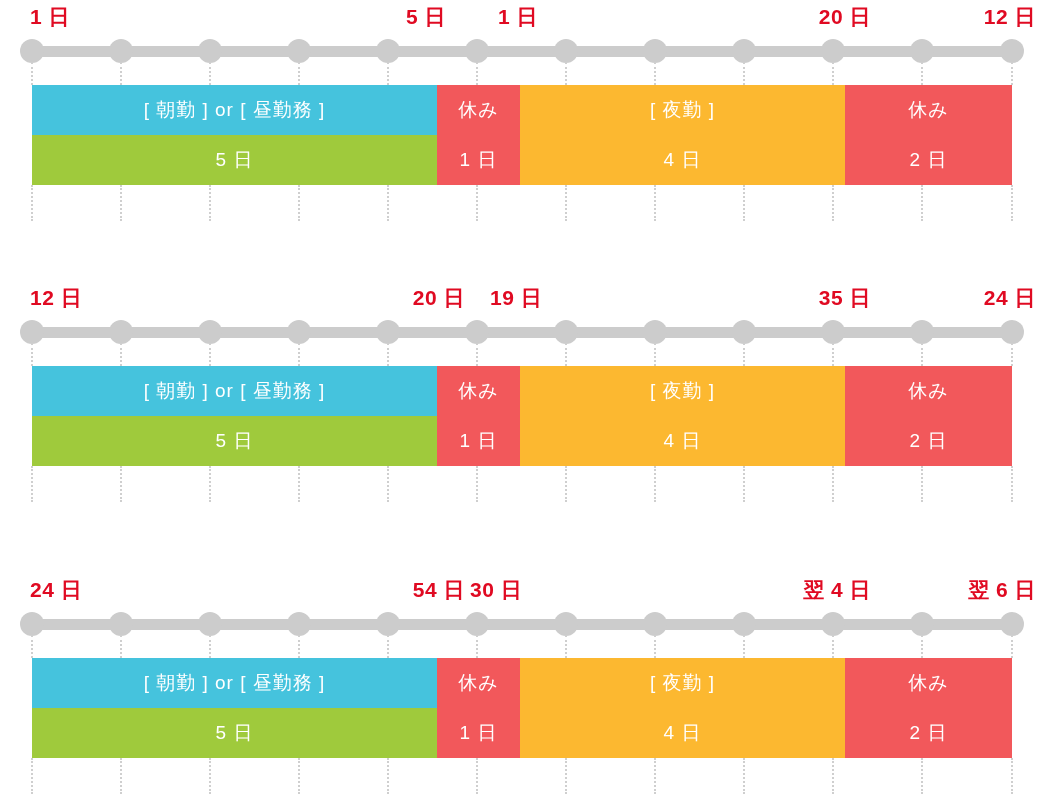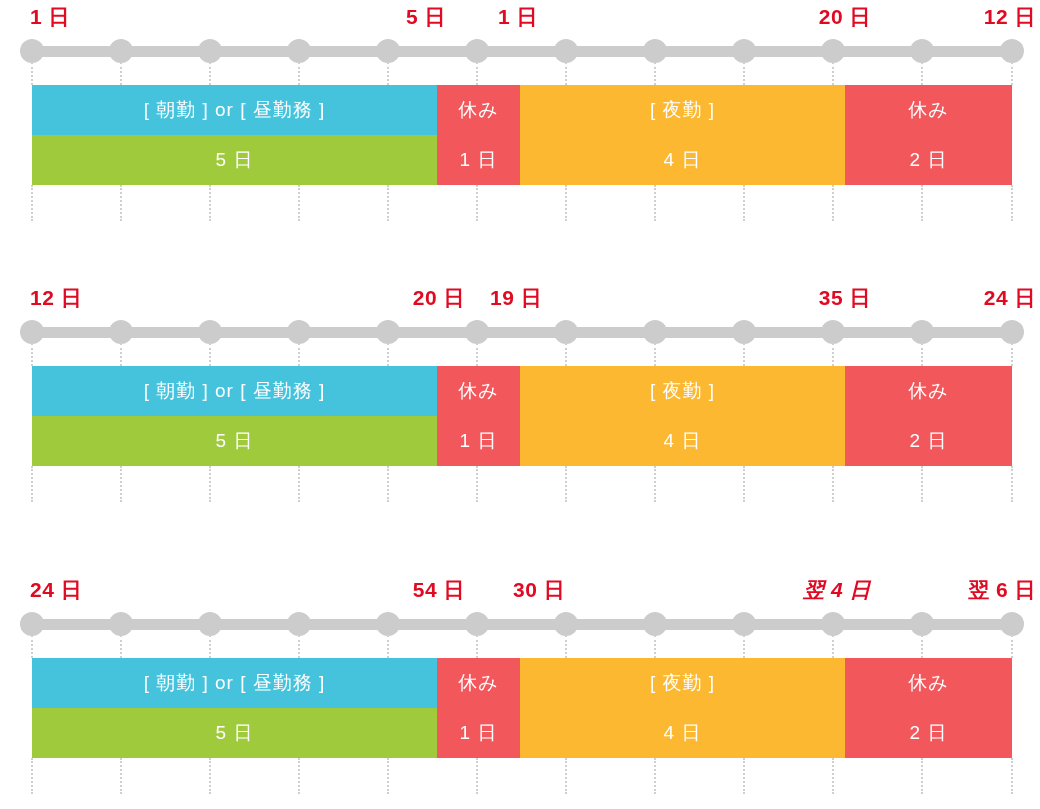--- a/index.html
+++ b/index.html
@@ -248,22 +248,22 @@
         <div class="seg solid" style="left: 845px; width: 167px; --c-solid: #f2585b;">
           <div class="half">休み</div>
           <div class="half">2 日</div>
         </div>
       </div>
     </div>
     <div class="schedule-block" id="block-2">
       <div class="labels-row">
         <div class="day-label anchor-start" style="left: 32px;">24 日</div>
         <div class="day-label anchor-end" style="left: 465px;">54 日</div>
-        <div class="day-label anchor-start" style="left: 515px;">30 日</div>
-        <div class="day-label anchor-end" style="left: 871px; font-style: italic;">翌 4 日</div>
+        <div class="day-label anchor-start" style="left: 472px;">30 日</div>
+        <div class="day-label anchor-end" style="left: 871px;">翌 4 日</div>
         <div class="day-label anchor-end" style="left: 1036px;">翌 6 日</div>
       </div>
       <div class="axis">
         <div class="axis-line"></div>
         <div class="axis-dot" style="left: 32px;"></div>
         <div class="axis-dot" style="left: 121px;"></div>
         <div class="axis-dot" style="left: 210px;"></div>
         <div class="axis-dot" style="left: 299px;"></div>
         <div class="axis-dot" style="left: 388px;"></div>
         <div class="axis-dot" style="left: 477px;"></div>

